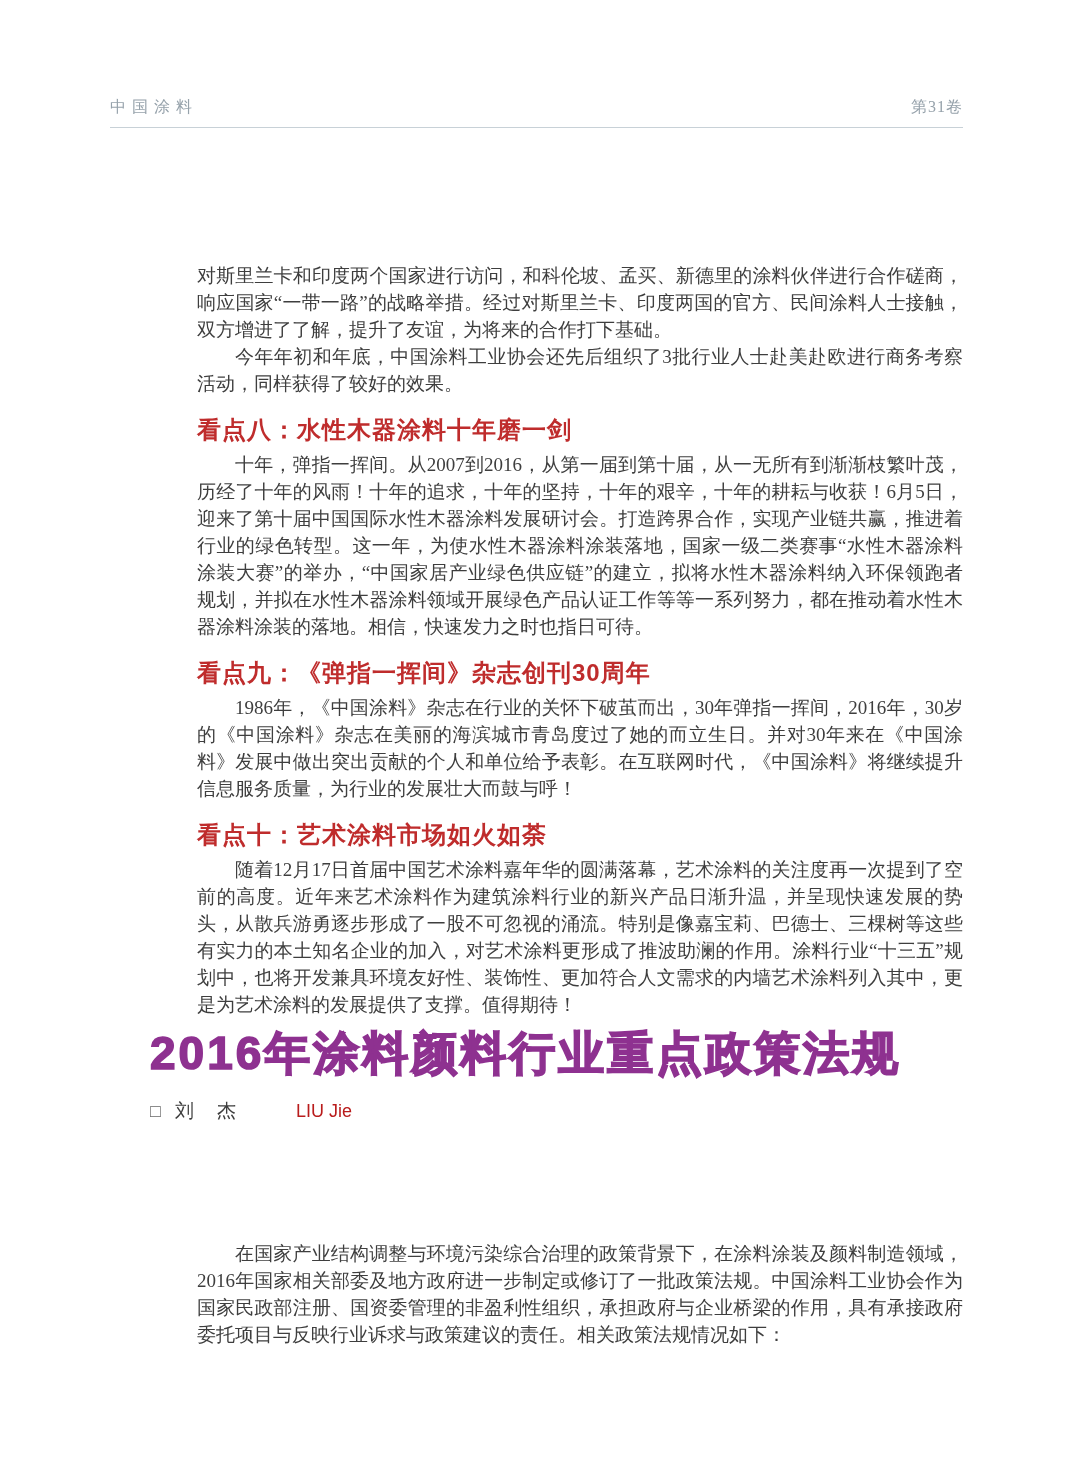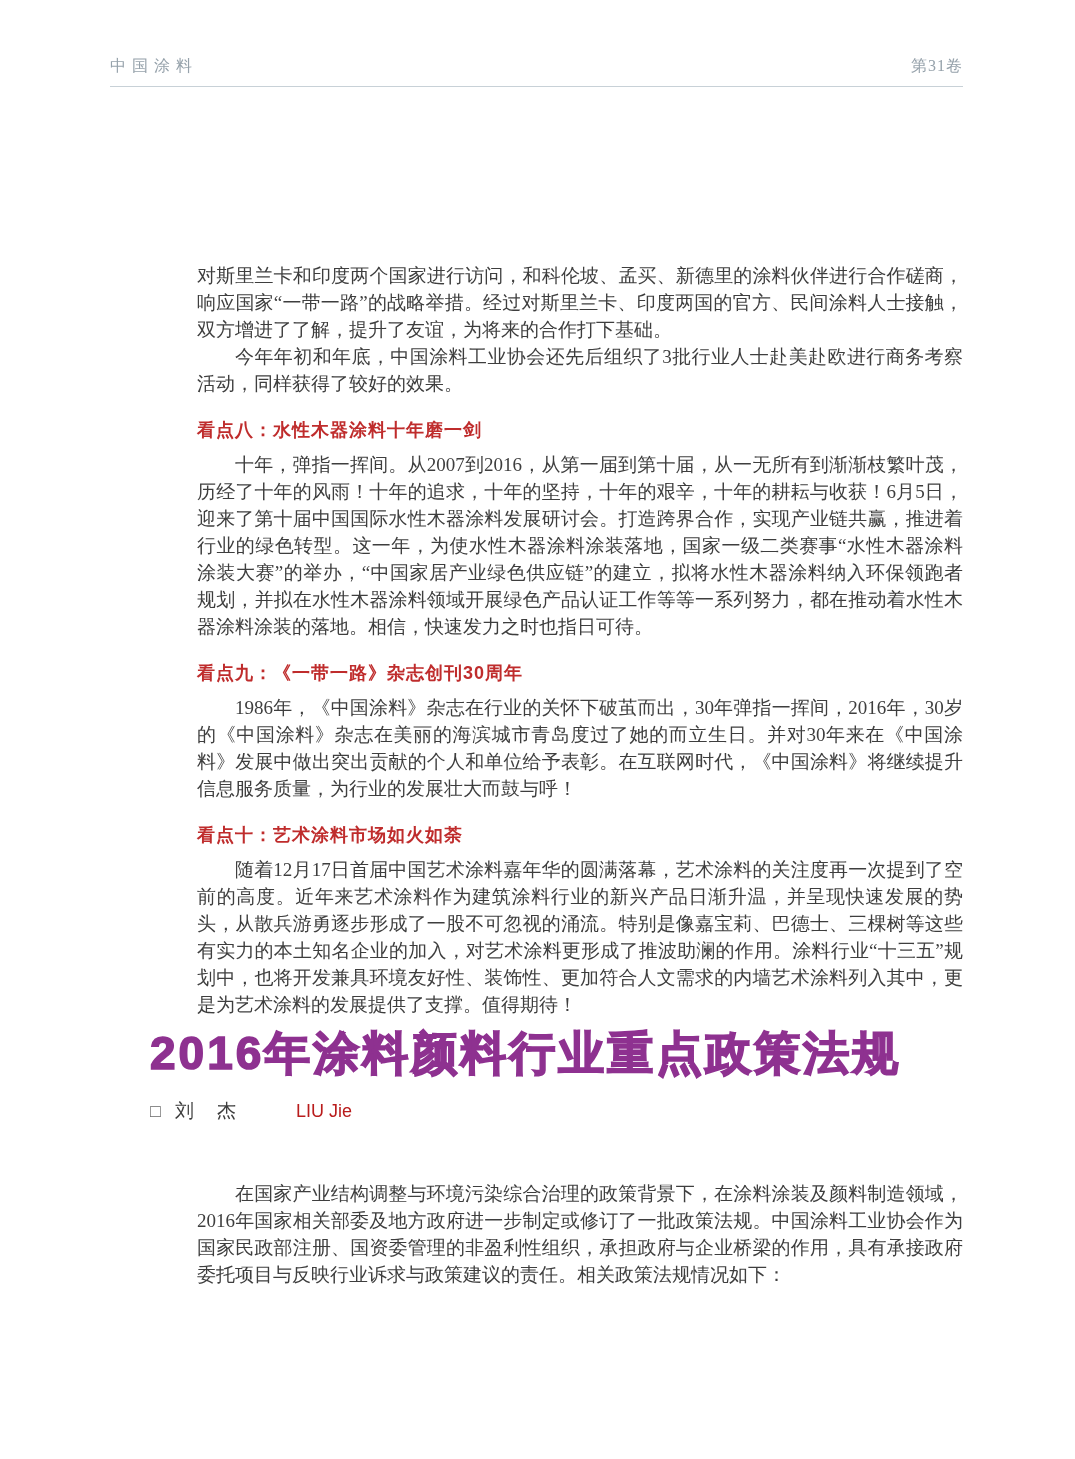--- a/index.html
+++ b/index.html
@@ -20,41 +20,41 @@
     right: 112px;
     display: flex;
     justify-content: space-between;
     align-items: flex-end;
     padding-bottom: 9px;
     border-bottom: 1px solid var(--rule-light, #c8d1d7);
     color: var(--chrome-gray, #96a2ab);
     font-size: 16px;
   }
   .journal-name { letter-spacing: 6px; text-align: right; }
-  .volume-label { letter-spacing: 1px; }
+  .volume-label { letter-spacing: 1px; margin-top: 41px; }
 
   
   .article-body {
     position: absolute;
     top: 262px;
     left: 197px;
     width: 766px;
     color: var(--body-ink, #3e3e3e);
     font-size: 19px;
     line-height: 27px;
     text-align: justify;
   }
   .body-para { margin: 0; text-indent: 2em; }
   .body-para.no-indent { text-indent: 0; }
 
   .section-heading {
     margin: 18px 0 6px 0;
     font-family: "Liberation Sans", "DejaVu Sans", sans-serif;
     font-weight: bold;
-    font-size: 18px;
+    font-size: 24px;
     line-height: 30px;
     color: var(--heading-red, #bf2c2c);
     letter-spacing: 1px;
     text-align: left;
   }
 
   
   .article2 {
     position: absolute;
     top: 1028px;
@@ -89,21 +89,21 @@
   .author-en {
     margin-left: 58px;
     font-family: "Liberation Sans", "DejaVu Sans", sans-serif;
     font-size: 18px;
     color: #b91c1c;
   }
 
   
   .intro-para {
     position: absolute;
-    top: 1180px;
+    top: 1240px;
     left: 197px;
     width: 766px;
     margin: 0;
     color: var(--body-ink, #3e3e3e);
     font-size: 19px;
     line-height: 27px;
     text-align: justify;
     text-indent: 2em;
   }
 
@@ -148,21 +148,21 @@
     <span class="volume-label">第31卷</span>
   </header>
 
   <main class="article-body">
     <p class="body-para no-indent">对斯里兰卡和印度两个国家进行访问，和科伦坡、孟买、新德里的涂料伙伴进行合作磋商，响应国家“一带一路”的战略举措。经过对斯里兰卡、印度两国的官方、民间涂料人士接触，双方增进了了解，提升了友谊，为将来的合作打下基础。</p>
     <p class="body-para">今年年初和年底，中国涂料工业协会还先后组织了3批行业人士赴美赴欧进行商务考察活动，同样获得了较好的效果。</p>
 
     <h2 class="section-heading">看点八：水性木器涂料十年磨一剑</h2>
     <p class="body-para">十年，弹指一挥间。从2007到2016，从第一届到第十届，从一无所有到渐渐枝繁叶茂，历经了十年的风雨！十年的追求，十年的坚持，十年的艰辛，十年的耕耘与收获！6月5日，迎来了第十届中国国际水性木器涂料发展研讨会。打造跨界合作，实现产业链共赢，推进着行业的绿色转型。这一年，为使水性木器涂料涂装落地，国家一级二类赛事“水性木器涂料涂装大赛”的举办，“中国家居产业绿色供应链”的建立，拟将水性木器涂料纳入环保领跑者规划，并拟在水性木器涂料领域开展绿色产品认证工作等等一系列努力，都在推动着水性木器涂料涂装的落地。相信，快速发力之时也指日可待。</p>
 
-    <h2 class="section-heading">看点九：《一带一路》杂志创刊30周年</h2>
+    <h2 class="section-heading">看点九：《弹指一挥间》杂志创刊30周年</h2>
     <p class="body-para">1986年，《中国涂料》杂志在行业的关怀下破茧而出，30年弹指一挥间，2016年，30岁的《中国涂料》杂志在美丽的海滨城市青岛度过了她的而立生日。并对30年来在《中国涂料》发展中做出突出贡献的个人和单位给予表彰。在互联网时代，《中国涂料》将继续提升信息服务质量，为行业的发展壮大而鼓与呼！</p>
 
     <h2 class="section-heading">看点十：艺术涂料市场如火如荼</h2>
     <p class="body-para">随着12月17日首届中国艺术涂料嘉年华的圆满落幕，艺术涂料的关注度再一次提到了空前的高度。近年来艺术涂料作为建筑涂料行业的新兴产品日渐升温，并呈现快速发展的势头，从散兵游勇逐步形成了一股不可忽视的涌流。特别是像嘉宝莉、巴德士、三棵树等这些有实力的本土知名企业的加入，对艺术涂料更形成了推波助澜的作用。涂料行业“十三五”规划中，也将开发兼具环境友好性、装饰性、更加符合人文需求的内墙艺术涂料列入其中，更是为艺术涂料的发展提供了支撑。值得期待！</p>
   </main>
 
   <section class="article2">
     <h1 class="article2-title">2016年涂料颜料行业重点政策法规</h1>
     <div class="author-line">
       <span class="author-marker">□</span>

